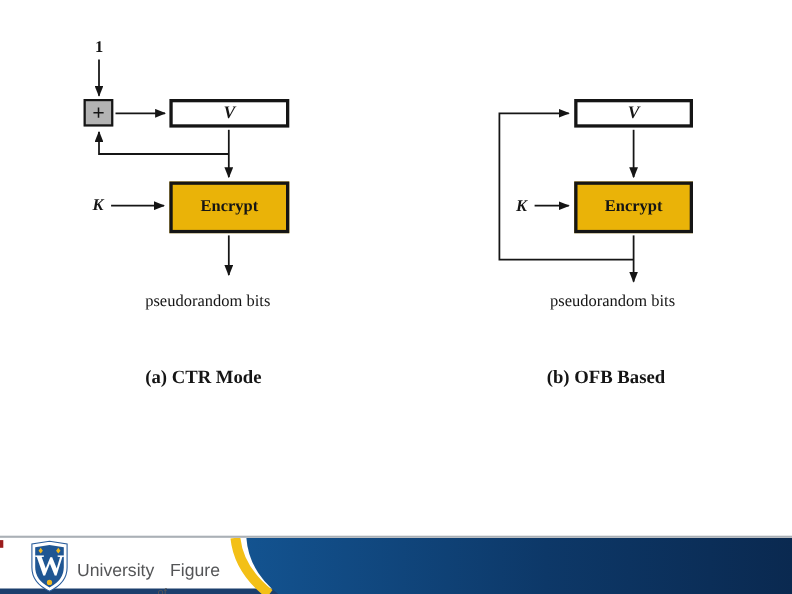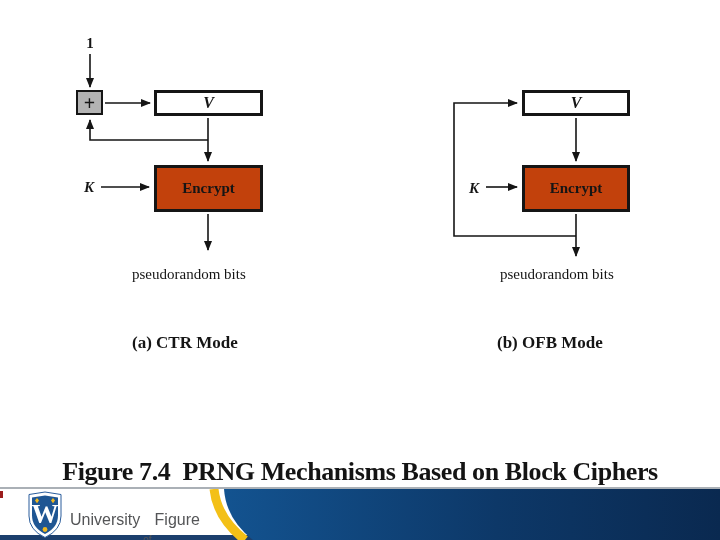--- a/index.html
+++ b/index.html
@@ -6,21 +6,21 @@
   .slide{position:relative;width:720px;height:540px;background:#ffffff;overflow:hidden;
          font-family:"Liberation Serif",serif;}
   .wires{position:absolute;left:0;top:0;pointer-events:none;}
   .box{position:absolute;box-sizing:border-box;display:flex;align-items:center;justify-content:center;
        color:#151515;}
   .plusbox{left:76px;top:90px;width:27px;height:25px;background:#b3b3b3;border:2px solid #151515;
        font-size:20px;font-weight:bold;line-height:1;}
   .vbox{background:#ffffff;border:3px solid #151515;font-size:16px;font-weight:bold;font-style:italic;}
   .vbox.a{left:154px;top:90px;width:109px;height:26px;}
   .vbox.b{left:522px;top:90px;width:108px;height:26px;}
-  .encbox{background:#c2410c;border:3px solid #151515;font-size:15px;font-weight:bold;}
+  .encbox{background:#eab308;border:3px solid #151515;font-size:15px;font-weight:bold;}
   .encbox.a{left:154px;top:165px;width:109px;height:47px;}
   .encbox.b{left:522px;top:165px;width:108px;height:47px;}
   .lbl{position:absolute;color:#151515;}
   .one{left:82px;top:35px;width:16px;text-align:center;font-size:15px;font-weight:bold;}
   .kl{width:22px;text-align:center;font-size:15px;font-weight:bold;font-style:italic;}
   .kl.a{left:78px;top:179px;}
   .kl.b{left:463px;top:180px;}
   .outlbl{width:150px;font-size:15px;font-weight:normal;top:266px;}
   .outlbl.a{left:132px;}
   .outlbl.b{left:500px;}
@@ -74,24 +74,23 @@
     <div class="box encbox a">Encrypt</div>
     <div class="lbl outlbl a">pseudorandom bits</div>
     <div class="lbl modelbl a">(a) CTR Mode</div>
   </div>
 
   <div>
     <div class="box vbox b">V</div>
     <div class="lbl kl b">K</div>
     <div class="box encbox b">Encrypt</div>
     <div class="lbl outlbl b">pseudorandom bits</div>
-    <div class="lbl modelbl b">(b) OFB Mode</div>
+    <div class="lbl modelbl b">(b) OFB Based</div>
   </div>
 
-  <div class="caption">Figure 7.4&nbsp; PRNG Mechanisms Based on Block Ciphers</div>
   <div class="divider"></div>
 
   <div class="footer">
     <svg class="band" width="720" height="51" viewBox="0 0 720 51">
       <defs>
         <linearGradient id="bandgrad" x1="0" y1="0" x2="1" y2="0">
           <stop offset="0" stop-color="#135390"></stop>
           <stop offset="0.55" stop-color="#0d3868"></stop>
           <stop offset="1" stop-color="#0a2950"></stop>
         </linearGradient>

